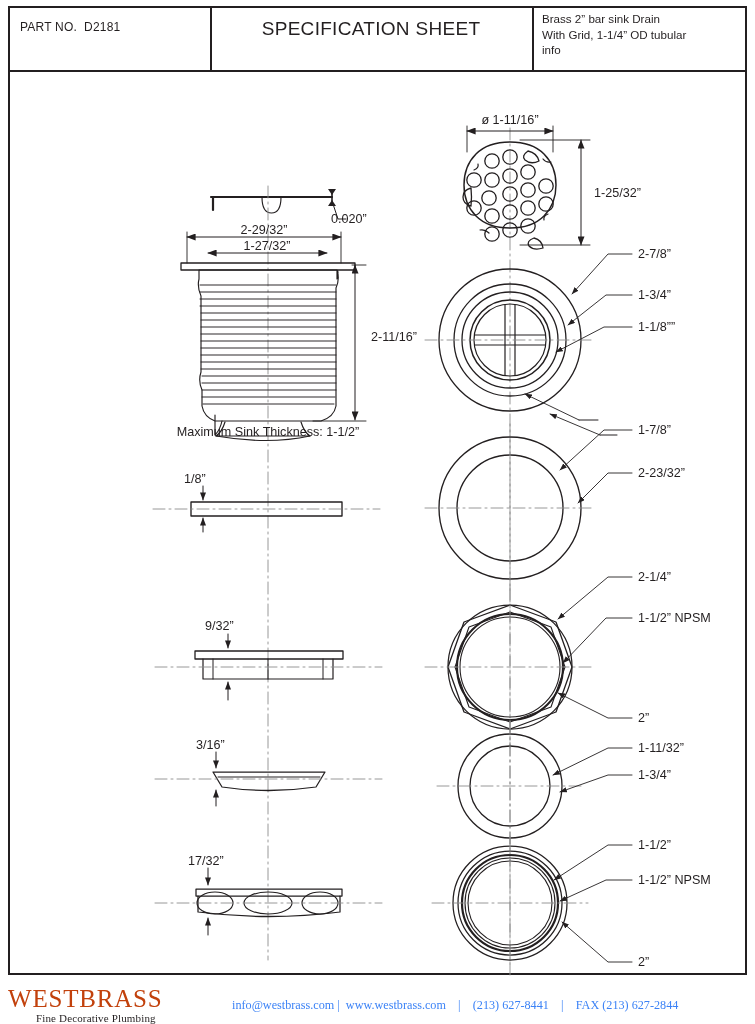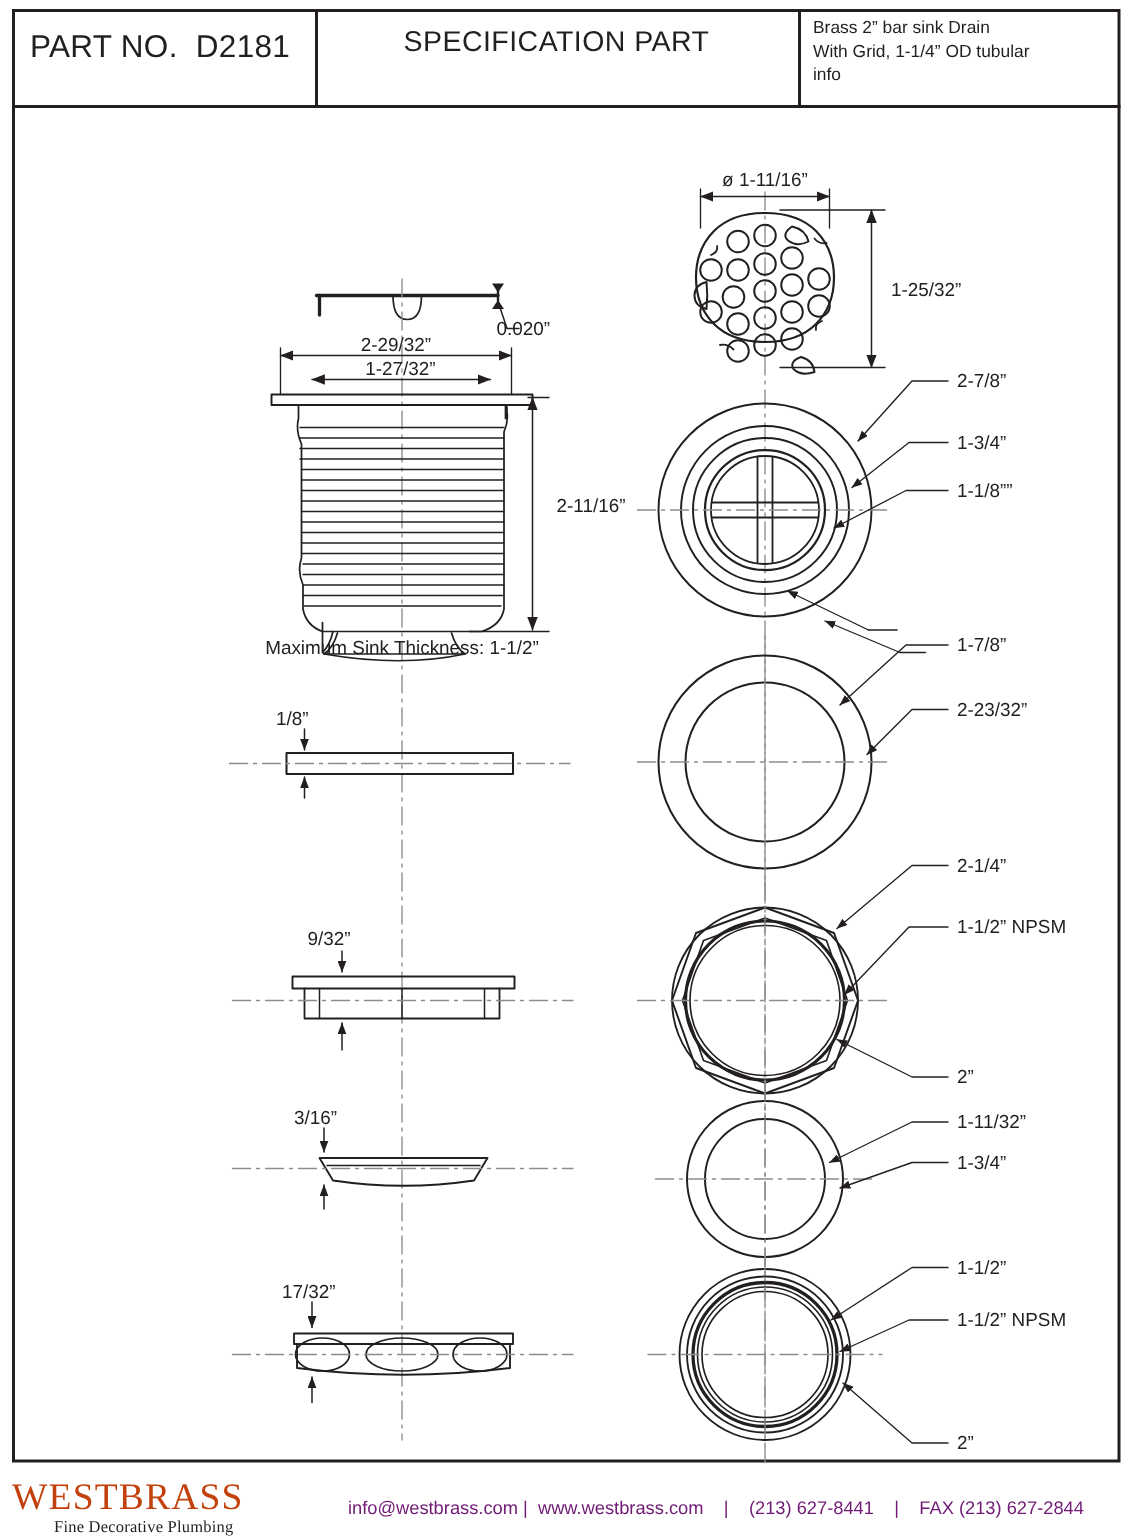--- a/index.html
+++ b/index.html
@@ -46,21 +46,21 @@
     border-left: 2px solid #231f20;
   }
   #hdr-div-1 { left: 210px; }
   #hdr-div-2 { left: 532px; }
 
   .hdr-part {
     position: absolute;
     left: 20px;
     top: 20px;
     width: 185px;
-    font-size: 21px;
+    font-size: 12px;
     letter-spacing: .2px;
     white-space: pre;
   }
   .hdr-title {
     position: absolute;
     left: 212px;
     top: 18px;
     width: 318px;
     text-align: center;
     font-size: 19px;
@@ -97,42 +97,43 @@
     margin-top: 1px;
     margin-left: 28px;
     color: #231f20;
   }
   .footer-contact {
     position: absolute;
     left: 232px;
     top: 998px;
     font-size: 12.2px;
     white-space: pre;
-    color: #701a75;
+    color: #3b82f6;
+    font-family: Liberation Serif, serif;
   }
 
   svg { display: block; }
   .dw { position: absolute; left: 0; top: 0; }
   text {
     font-family: "Liberation Sans", sans-serif;
     fill: #231f20;
   }
 </style>
 </head>
 <body>
 
 <div id="sheet">
 
   <div class="frame"></div>
   <div class="hdr-rule"></div>
   <div class="hdr-div" id="hdr-div-1"></div>
   <div class="hdr-div" id="hdr-div-2"></div>
 
   <div class="hdr-part">PART NO.  D2181</div>
-  <div class="hdr-title">SPECIFICATION PART</div>
+  <div class="hdr-title">SPECIFICATION SHEET</div>
   <div class="hdr-desc">
     <div>Brass 2” bar sink Drain</div>
     <div>With Grid,  1-1/4” OD tubular</div>
     <div>info</div>
   </div>
 
   <svg class="dw" width="755" height="1024" viewBox="0 0 755 1024">
     <defs>
       <marker id="ah" markerWidth="9" markerHeight="7" refX="8.6" refY="3.5" orient="auto">
         <path d="M0,0 L9,3.5 L0,7 z" fill="#231f20"></path>

